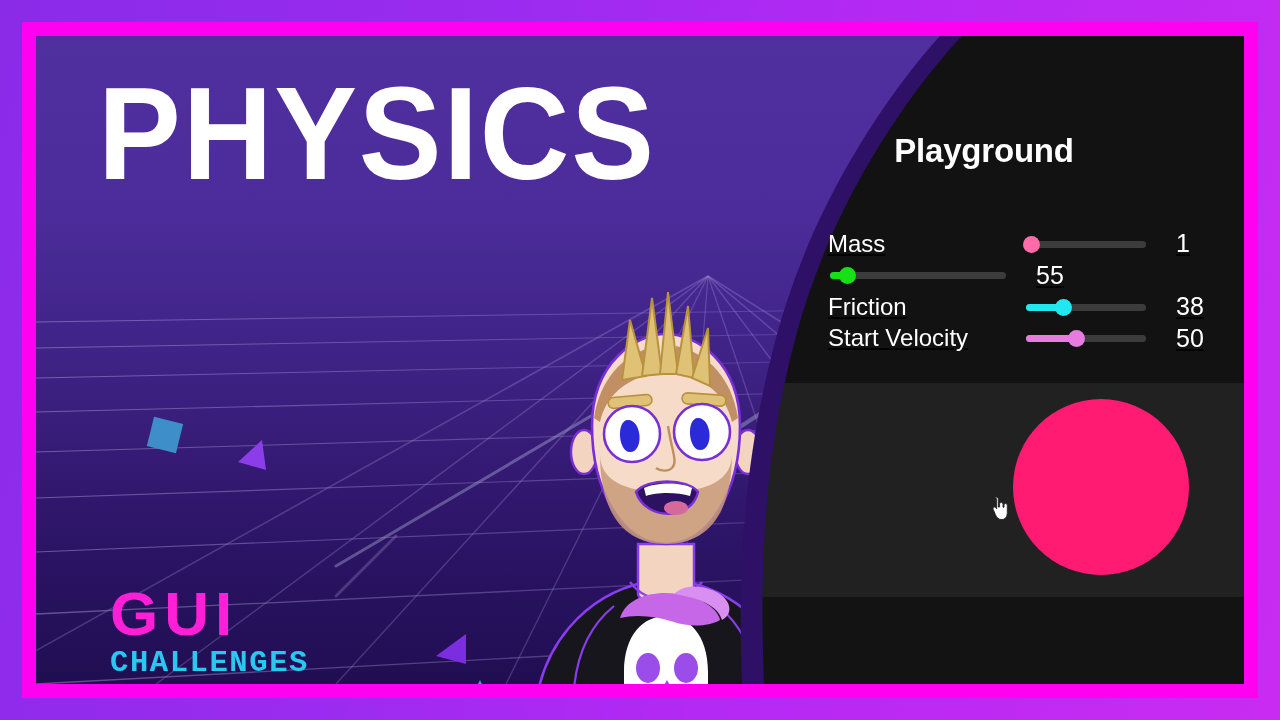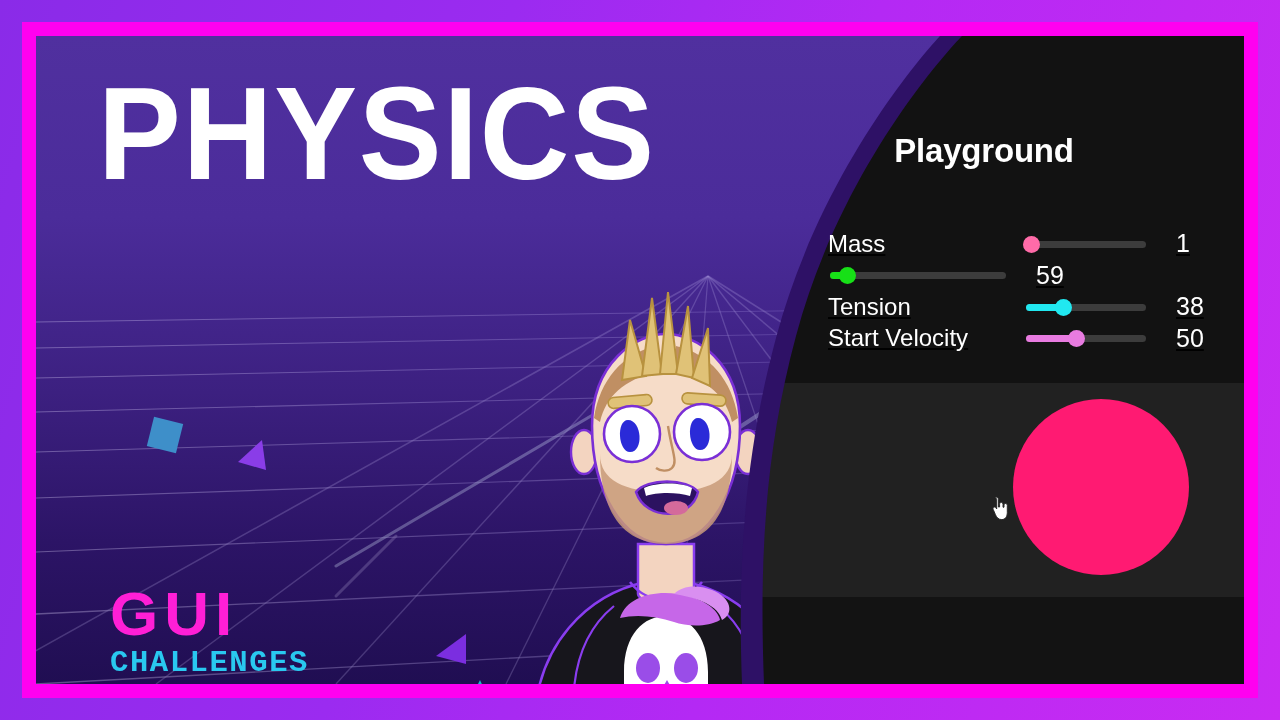--- a/index.html
+++ b/index.html
@@ -371,25 +371,25 @@
           </div>
           <div class="ctl-value">1</div>
         </div>
 
         <div class="ctl-row">
           <div class="ctl-slider">
             <div class="track" style="background: rgb(60, 60, 60);"></div>
             <div class="fill" id="fill-1" style="width: 17.08px; background: rgb(23, 224, 23);"></div>
             <div class="thumb" id="thumb-1" style="left: 19.08px; background: rgb(23, 224, 23);"></div>
           </div>
-          <div class="ctl-value">59</div>
+          <div class="ctl-value">55</div>
         </div>
 
         <div class="ctl-row">
-          <div class="ctl-label">Tension</div>
+          <div class="ctl-label">Friction</div>
           <div class="ctl-slider">
             <div class="track" style="background: rgb(60, 60, 60);"></div>
             <div class="fill" id="fill-2" style="width: 36.6px; background: rgb(33, 232, 240);"></div>
             <div class="thumb" id="thumb-2" style="left: 38.6px; background: rgb(33, 232, 240);"></div>
           </div>
           <div class="ctl-value">38</div>
         </div>
 
         <div class="ctl-row">
           <div class="ctl-label">Start Velocity</div>

